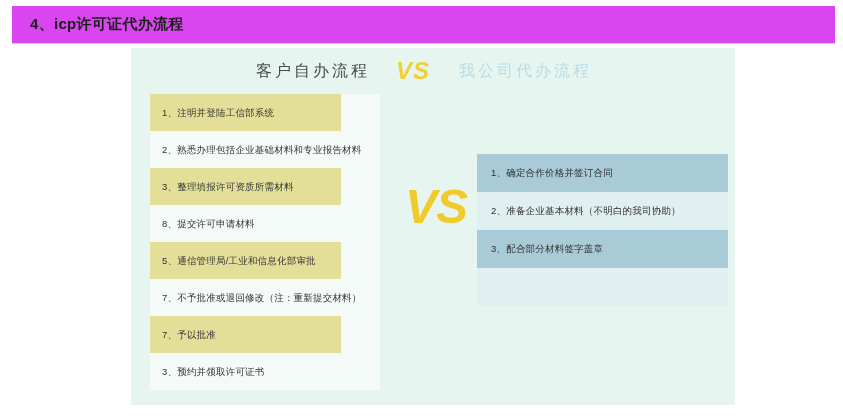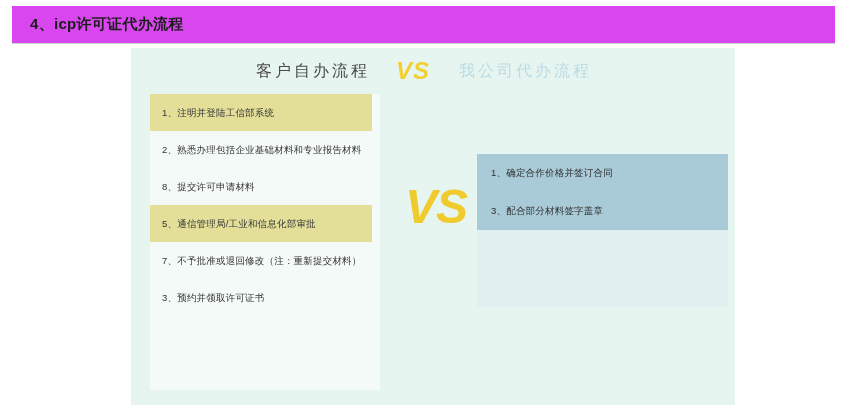--- a/index.html
+++ b/index.html
@@ -95,21 +95,21 @@
   .col-left {
     position: absolute;
     left: 19px;
     top: 46px;
     width: 230px;
     height: 296px;
     background: #f4faf8;
   }
   .row-left {
     position: relative;
-    width: 222px;
+    width: 191px;
     height: 37px;
     box-sizing: border-box;
   }
   .row-left.odd  { background: #e3df99; }
   .row-left.even { background: transparent; text-decoration: underline; }
   .row-left .txt {
     position: absolute;
     left: 12px;
     top: 0;
     height: 37px;
@@ -181,39 +181,48 @@
       <div class="head-right">我公司代办流程</div>
     </div>
 
     <div class="col-left">
       <div class="row-left odd">
         <div class="txt">1、注明并登陆工信部系统</div>
       </div>
       <div class="row-left even">
         <div class="txt">2、熟悉办理包括企业基础材料和专业报告材料</div>
       </div>
+      <div class="row-left odd">
+        <div class="txt">3、整理填报许可资质所需材料</div>
+      </div>
       <div class="row-left even">
         <div class="txt">8、提交许可申请材料</div>
       </div>
       <div class="row-left odd">
         <div class="txt">5、通信管理局/工业和信息化部审批</div>
       </div>
       <div class="row-left even">
         <div class="txt">7、不予批准或退回修改（注：重新提交材料）</div>
+      </div>
+      <div class="row-left odd">
+        <div class="txt">7、予以批准</div>
       </div>
       <div class="row-left even">
         <div class="txt">3、预约并领取许可证书</div>
       </div>
     </div>
 
     <div class="center-vs">VS</div>
 
     <div class="col-right">
       <div class="row-right odd">
         <div class="txt">1、确定合作价格并签订合同</div>
       </div>
+      <div class="row-right even">
+        <div class="txt">2、准备企业基本材料（不明白的我司协助）</div>
+      </div>
       <div class="row-right odd">
         <div class="txt">3、配合部分材料签字盖章</div>
       </div>
     </div>
 
   </div>
 </div>
 
 </body></html>

